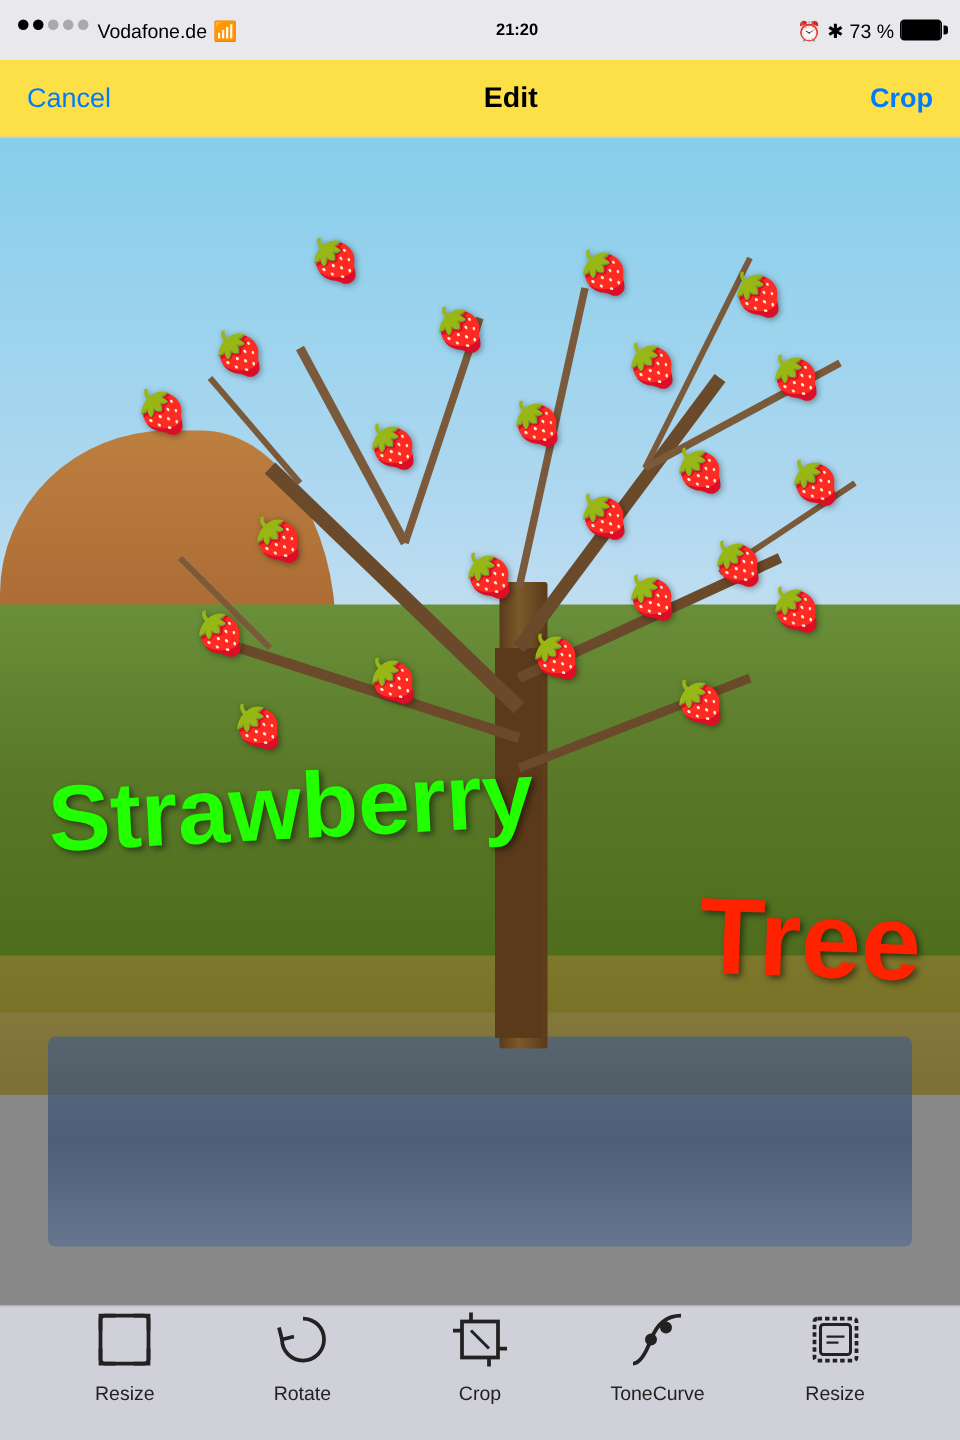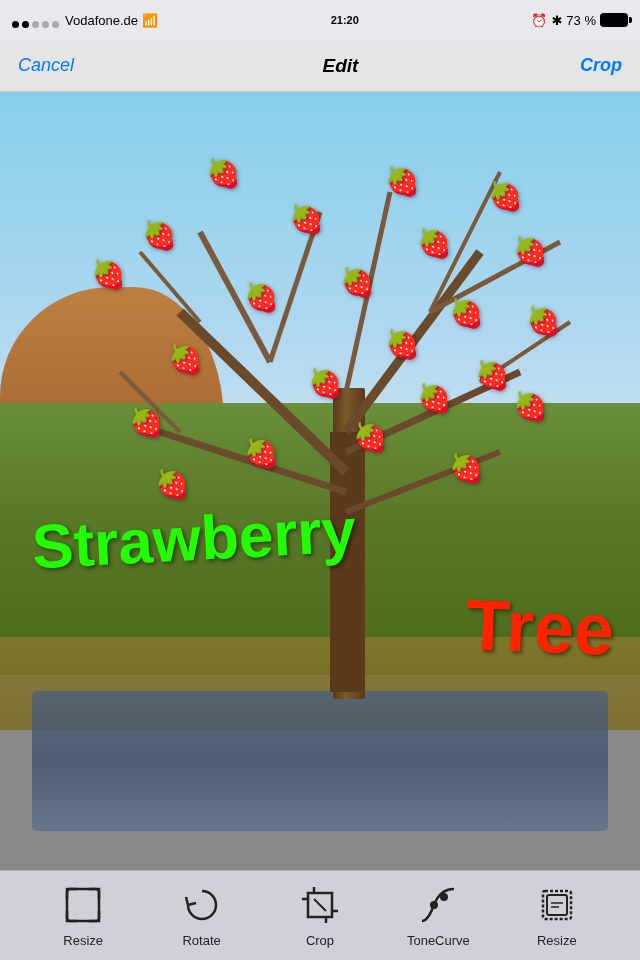--- a/index.html
+++ b/index.html
@@ -16,48 +16,47 @@
       width: 640px;
       height: 40px;
       background: #e8e8ed;
       display: flex;
       align-items: center;
       justify-content: space-between;
       padding: 0 12px;
       font-size: 13px;
       color: #000;
     }
-    .status-left { display: flex; align-items: flex-end; gap: 4px; }
+    .status-left { display: flex; align-items: flex-start; gap: 4px; }
     .status-dots { display: flex; gap: 3px; margin-right: 2px; }
     .dot { width: 7px; height: 7px; border-radius: 50%; }
     .dot-filled { background: #000; }
     .dot-empty { background: #aaa; }
     .status-center { font-size: 11px; font-weight: 600; }
     .status-right { display: flex; align-items: center; gap: 4px; font-size: 13px; }
     .battery-box {
       width: 28px; height: 14px; border: 1.5px solid #000; border-radius: 3px;
       position: relative; display: flex; align-items: center;
     }
     .battery-box::after {
       content: ''; position: absolute; right: -5px; top: 3px;
       width: 3px; height: 6px; background: #000; border-radius: 0 2px 2px 0;
     }
     .battery-fill { width: 100%; height: 100%; background: #000; border-radius: 1px; }
 
     
     #nav-bar {
       width: 640px;
       height: 52px;
-      background: #e5e5e5;
+      background: #fde047;
       border-bottom: 1px solid #ccc;
       display: flex;
       align-items: center;
       justify-content: space-between;
       padding: 0 18px;
-      font-style: italic;
     }
     .nav-cancel {
       color: #007AFF;
       font-size: 18px;
       cursor: pointer;
     }
     .nav-title {
       font-size: 19px;
       font-weight: 600;
       color: #000;
@@ -180,21 +179,21 @@
       justify-content: center;
       filter: drop-shadow(1px 1px 2px rgba(0,0,0,0.4));
     }
 
     
     #toolbar {
       width: 640px;
       height: 90px;
       background: #d0d0d8;
       display: flex;
-      align-items: center;
+      align-items: flex-start;
       justify-content: space-around;
       padding: 0 24px;
       border-top: 1px solid #b0b0b8;
     }
     .tool-item {
       display: flex;
       flex-direction: column;
       align-items: center;
       justify-content: center;
       width: 90px;

